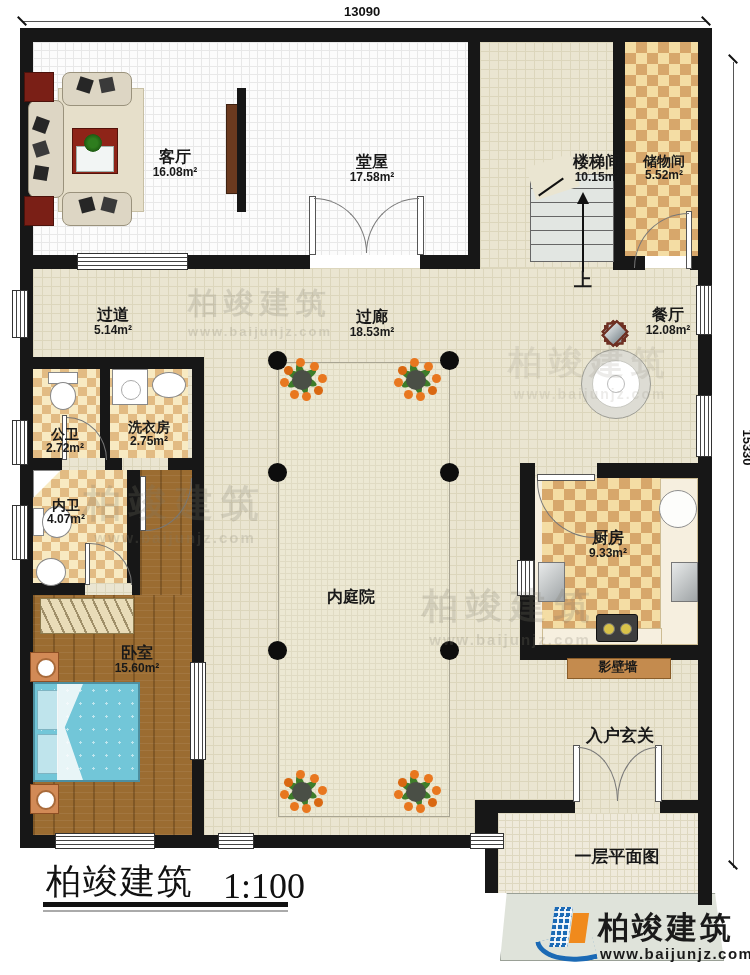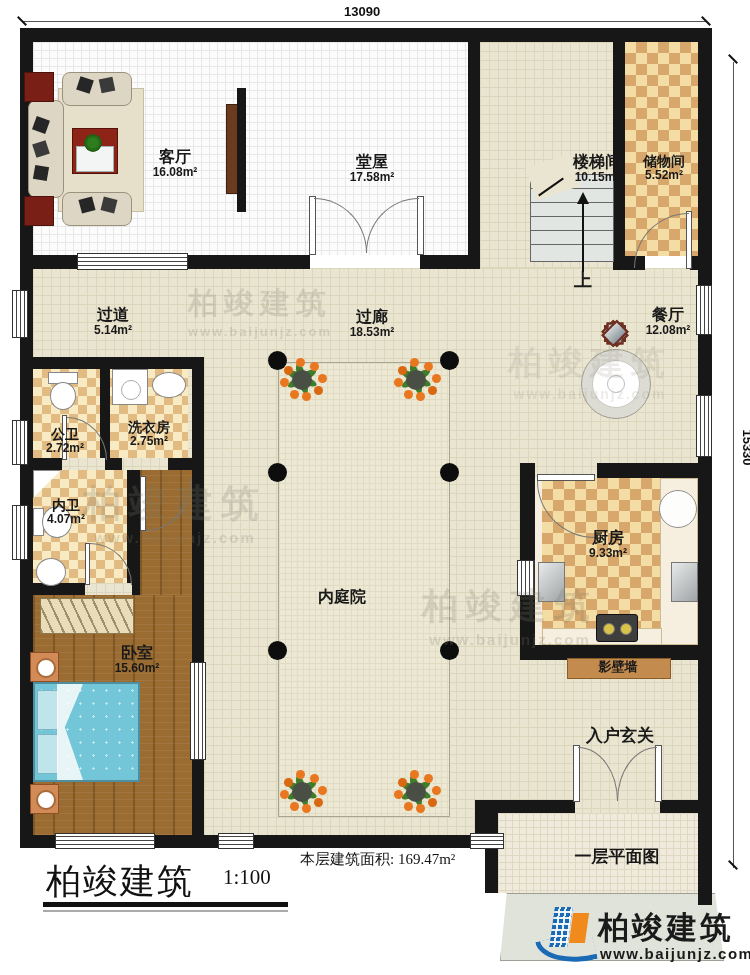--- a/index.html
+++ b/index.html
@@ -347,40 +347,39 @@
       <div class="ar">4.07m²</div>
     </div>
   <div class="rlabel" style="left:608px;top:544px;">
     <div class="nm">厨房</div>
       <div class="ar">9.33m²</div>
     </div>
   <div class="rlabel" style="left:137px;top:659px;">
     <div class="nm">卧室</div>
       <div class="ar">15.60m²</div>
     </div>
-  <div class="rlabel" style="left:342px;top:597px;">
+  <div class="rlabel" style="left:351px;top:597px;">
     <div class="nm">内庭院</div>
     </div>
   <div class="rlabel sm" style="left:618px;top:667px;z-index:31;">
     <div class="nm" style="font-size:13px;">影壁墙</div>
     </div>
   <div class="rlabel" style="left:620px;top:736px;">
     <div class="nm" style="font-size:17px;">入户玄关</div>
     </div>
   <div class="rlabel" style="left:617px;top:857px;">
     <div class="nm" style="font-size:17px;">一层平面图</div>
     </div>
 
   <div class="abs serif" style="left:46px;top:858px;font-size:35px;color:#111;letter-spacing:2px;">柏竣建筑</div>
-  <div class="abs serif" style="left:223px;top:865px;font-size:21px;color:#111;">1:100</div>
+  <div class="abs serif" style="left:223px;top:865px;font-size:36px;color:#111;">1:100</div>
   <div class="abs" style="left:43px;top:902px;width:245px;height:5px;background:#111;"></div>
   <div class="abs" style="left:43px;top:910px;width:245px;height:2px;background:#aaa;"></div>
 
   <div class="abs serif" style="left:300px;top:848px;">
-    <div class="stat-line">本层建筑面积: 169.47m²</div>
   </div>
 
   <div class="abs" style="left:538px;top:903px;width:200px;height:62px;z-index:50;">
     <div class="abs" style="left:0;top:2px;width:58px;height:58px;">
       <div class="abs" style="left:14px;top:2px;width:18px;height:40px;background:#1b6ab5;transform:skewX(-8deg);
            background-image:repeating-linear-gradient(0deg,transparent 0 4px,rgba(255,255,255,.9) 4px 6px),repeating-linear-gradient(90deg,transparent 0 4px,rgba(255,255,255,.9) 4px 6px);"></div>
       <div class="abs" style="left:33px;top:8px;width:16px;height:30px;background:#f08a1d;transform:skewX(-8deg);"></div>
       <div class="abs" style="left:0px;top:30px;width:52px;height:26px;border:5px solid #1b6ab5;border-top:none;border-right:none;
            border-radius:0 0 0 100%;transform:rotate(-14deg);"></div>
     </div>

